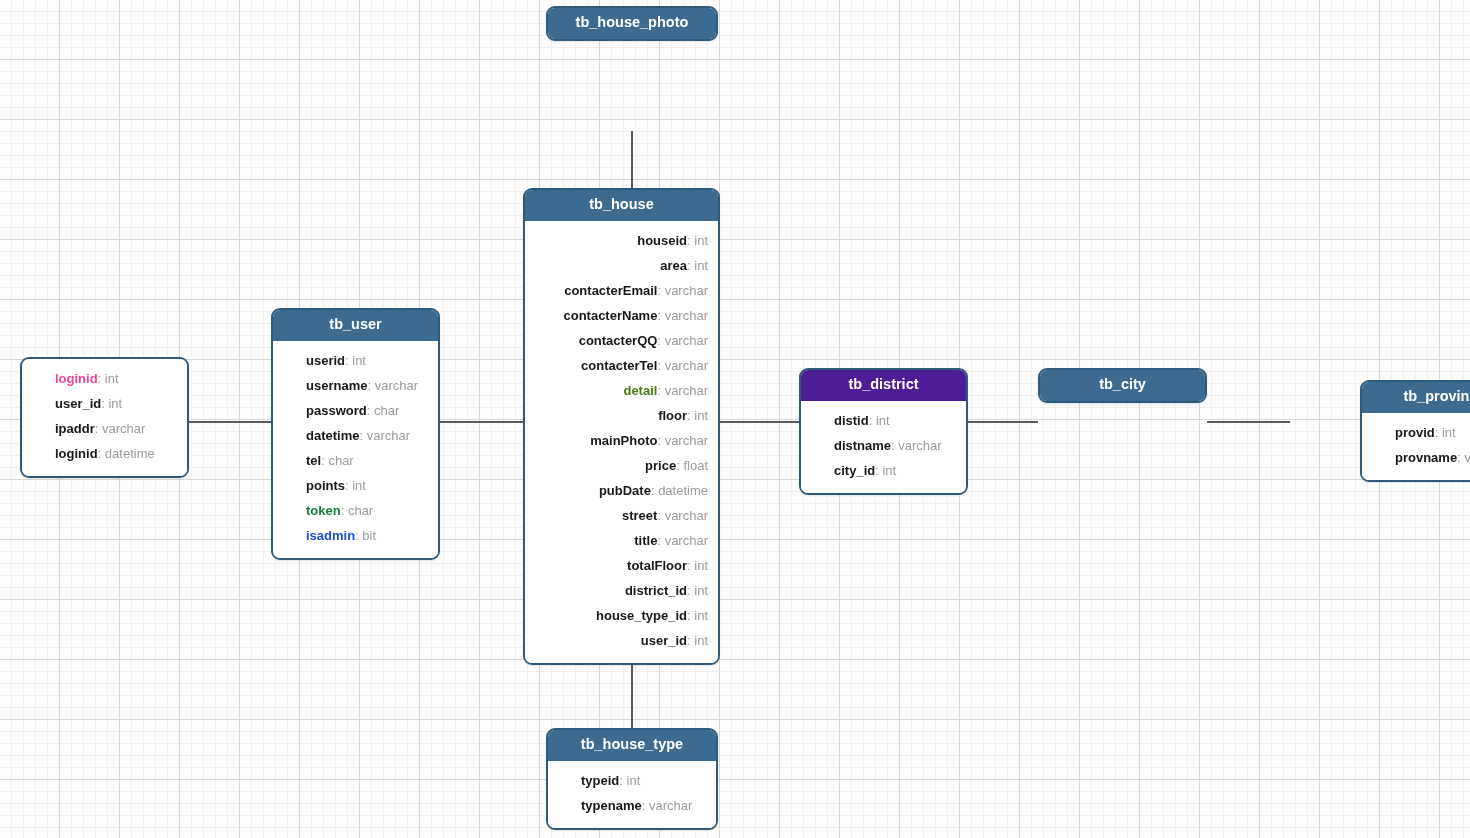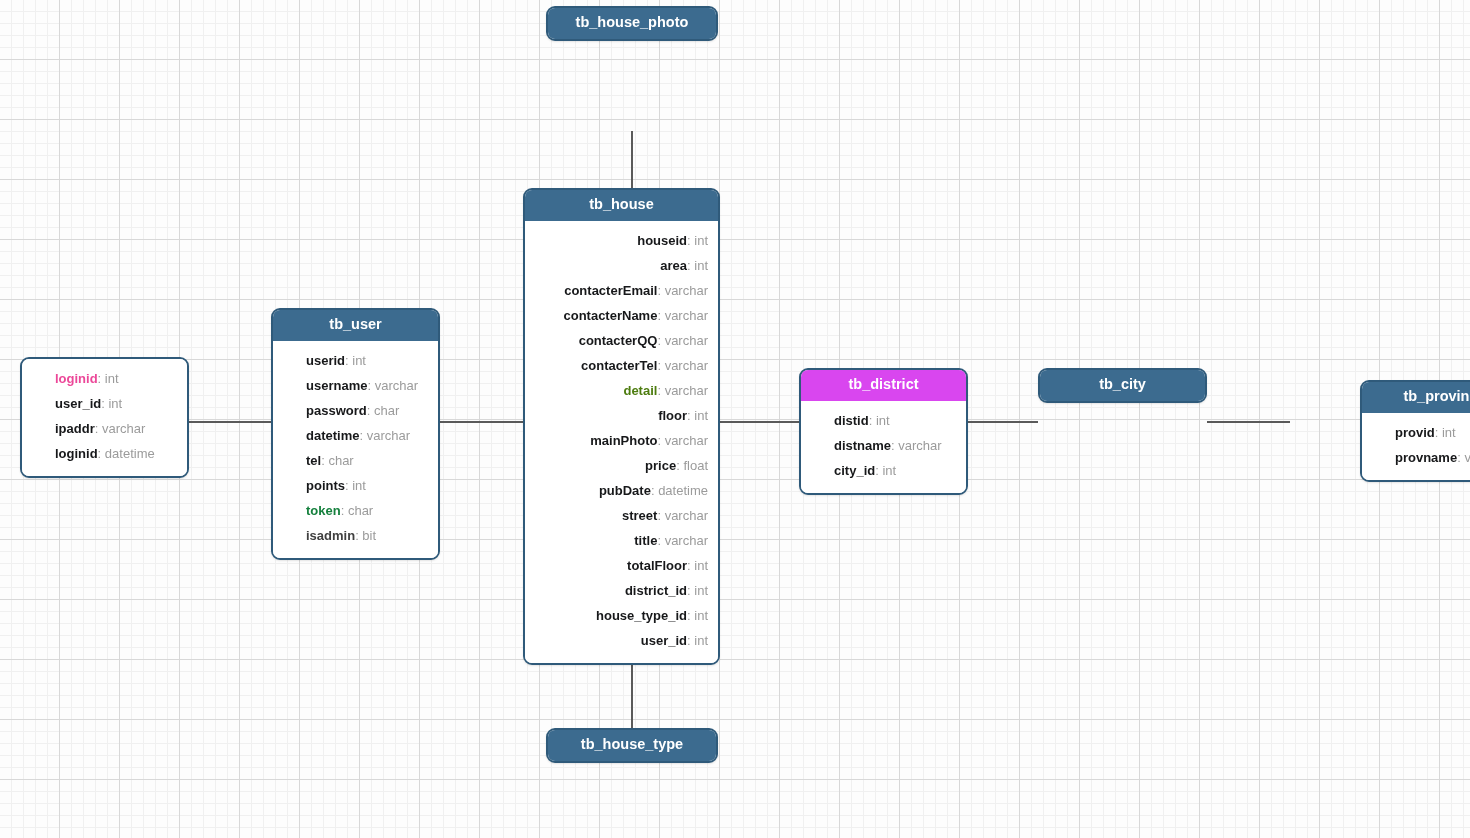--- a/index.html
+++ b/index.html
@@ -130,47 +130,51 @@
       <div class="entity" style="left: 271px; top: 308px; width: 169px; border-color: rgb(47, 90, 122);">
         <div class="entity-header" style="background: rgb(60, 107, 143); color: rgb(255, 255, 255);">tb_user</div>
         <div class="entity-body" style="background: rgb(255, 255, 255);">
           <div class="field"><span class="fname" style="color: rgb(23, 24, 26);">userid</span><span class="ftype" style="color: rgb(155, 155, 155);">: </span><span class="ftype" style="color: rgb(155, 155, 155);">int</span></div>
           <div class="field"><span class="fname" style="color: rgb(23, 24, 26);">username</span><span class="ftype" style="color: rgb(155, 155, 155);">: </span><span class="ftype" style="color: rgb(155, 155, 155);">varchar</span></div>
           <div class="field"><span class="fname" style="color: rgb(23, 24, 26);">password</span><span class="ftype" style="color: rgb(155, 155, 155);">: </span><span class="ftype" style="color: rgb(155, 155, 155);">char</span></div>
           <div class="field"><span class="fname" style="color: rgb(23, 24, 26);">datetime</span><span class="ftype" style="color: rgb(155, 155, 155);">: </span><span class="ftype" style="color: rgb(155, 155, 155);">varchar</span></div>
           <div class="field"><span class="fname" style="color: rgb(23, 24, 26);">tel</span><span class="ftype" style="color: rgb(155, 155, 155);">: </span><span class="ftype" style="color: rgb(155, 155, 155);">char</span></div>
           <div class="field"><span class="fname" style="color: rgb(23, 24, 26);">points</span><span class="ftype" style="color: rgb(155, 155, 155);">: </span><span class="ftype" style="color: rgb(155, 155, 155);">int</span></div>
           <div class="field"><span class="fname" style="color: #15803d;">token</span><span class="ftype" style="color: rgb(155, 155, 155);">: </span><span class="ftype" style="color: rgb(155, 155, 155);">char</span></div>
-          <div class="field"><span class="fname" style="color: #404040; margin-top: 28px;">isadmin</span><span class="ftype" style="color: rgb(155, 155, 155);">: </span><span class="ftype" style="color: rgb(155, 155, 155);">bit</span></div>
+          <div class="field"><span class="fname" style="color: #1d4ed8; margin-top: 28px;">isadmin</span><span class="ftype" style="color: rgb(155, 155, 155);">: </span><span class="ftype" style="color: rgb(155, 155, 155);">bit</span></div>
         </div>
       </div>
       <div class="entity" style="left: 20px; top: 357px; width: 169px; border-color: rgb(47, 90, 122);">
         <div class="entity-body" style="background: rgb(255, 255, 255);">
           <div class="field"><span class="fname" style="color: #ec4899;">loginid</span><span class="ftype" style="color: rgb(155, 155, 155);">: </span><span class="ftype" style="color: rgb(155, 155, 155);">int</span></div>
           <div class="field"><span class="fname" style="color: rgb(23, 24, 26);">user_id</span><span class="ftype" style="color: rgb(155, 155, 155);">: </span><span class="ftype" style="color: rgb(155, 155, 155);">int</span></div>
           <div class="field"><span class="fname" style="color: rgb(23, 24, 26);">ipaddr</span><span class="ftype" style="color: rgb(155, 155, 155);">: </span><span class="ftype" style="color: rgb(155, 155, 155);">varchar</span></div>
           <div class="field"><span class="fname" style="color: rgb(23, 24, 26);">loginid</span><span class="ftype" style="color: rgb(155, 155, 155);">: </span><span class="ftype" style="color: rgb(155, 155, 155);">datetime</span></div>
         </div>
       </div>
       <div class="entity" style="left: 799px; top: 368px; width: 169px; border-color: rgb(47, 90, 122);">
-        <div class="entity-header" style="background: #d946ef; color: rgb(255, 255, 255);">tb_district</div>
+        <div class="entity-header" style="background: #4c1d95; color: rgb(255, 255, 255);">tb_district</div>
         <div class="entity-body" style="background: rgb(255, 255, 255);">
           <div class="field"><span class="fname" style="color: rgb(23, 24, 26);">distid</span><span class="ftype" style="color: rgb(155, 155, 155);">: </span><span class="ftype" style="color: rgb(155, 155, 155);">int</span></div>
           <div class="field"><span class="fname" style="color: rgb(23, 24, 26);">distname</span><span class="ftype" style="color: rgb(155, 155, 155);">: </span><span class="ftype" style="color: rgb(155, 155, 155);">varchar</span></div>
           <div class="field"><span class="fname" style="color: rgb(23, 24, 26);">city_id</span><span class="ftype" style="color: rgb(155, 155, 155);">: </span><span class="ftype" style="color: rgb(155, 155, 155);">int</span></div>
         </div>
       </div>
       <div class="entity" style="left: 1038px; top: 368px; width: 169px; border-color: rgb(47, 90, 122);">
         <div class="entity-header" style="background: rgb(60, 107, 143); color: rgb(255, 255, 255);">tb_city</div>
       </div>
       <div class="entity" style="left: 1360px; top: 380px; width: 169px; border-color: rgb(47, 90, 122);">
         <div class="entity-header" style="background: rgb(60, 107, 143); color: rgb(255, 255, 255);">tb_province</div>
         <div class="entity-body" style="background: rgb(255, 255, 255);">
           <div class="field"><span class="fname" style="color: rgb(23, 24, 26);">provid</span><span class="ftype" style="color: rgb(155, 155, 155);">: </span><span class="ftype" style="color: rgb(155, 155, 155);">int</span></div>
           <div class="field"><span class="fname" style="color: rgb(23, 24, 26);">provname</span><span class="ftype" style="color: rgb(155, 155, 155);">: </span><span class="ftype" style="color: rgb(155, 155, 155);">varchar</span></div>
         </div>
       </div>
       <div class="entity" style="left: 546px; top: 728px; width: 172px; border-color: rgb(47, 90, 122);">
         <div class="entity-header" style="background: rgb(60, 107, 143); color: rgb(255, 255, 255);">tb_house_type</div>
+        <div class="entity-body" style="background: rgb(255, 255, 255);">
+          <div class="field"><span class="fname" style="color: rgb(23, 24, 26);">typeid</span><span class="ftype" style="color: rgb(155, 155, 155);">: </span><span class="ftype" style="color: rgb(155, 155, 155);">int</span></div>
+          <div class="field"><span class="fname" style="color: rgb(23, 24, 26);">typename</span><span class="ftype" style="color: rgb(155, 155, 155);">: </span><span class="ftype" style="color: rgb(155, 155, 155);">varchar</span></div>
+        </div>
       </div>
     </div>
 
 </div>
 
 </body></html>

